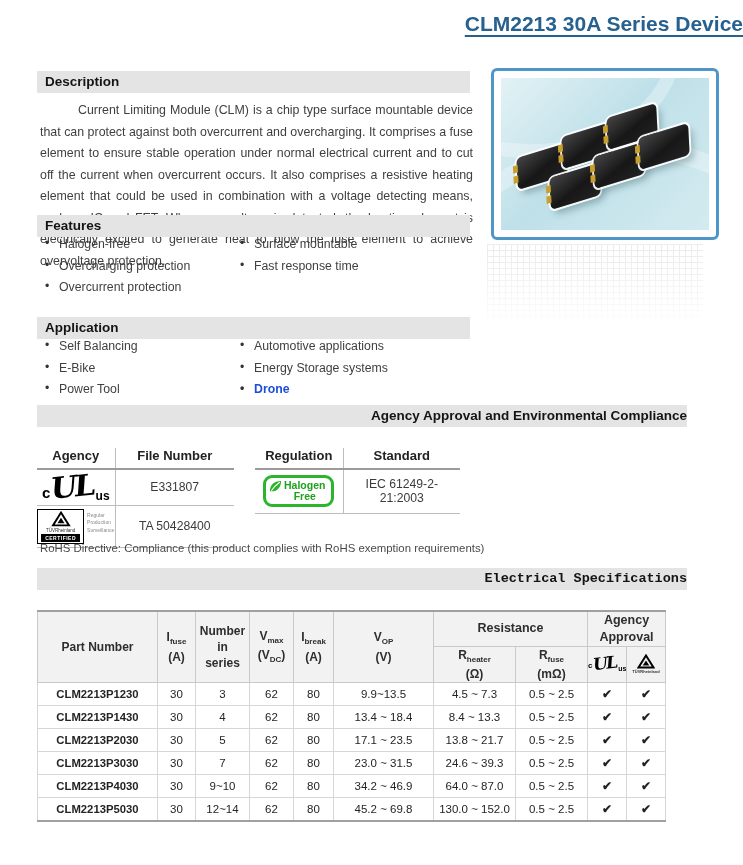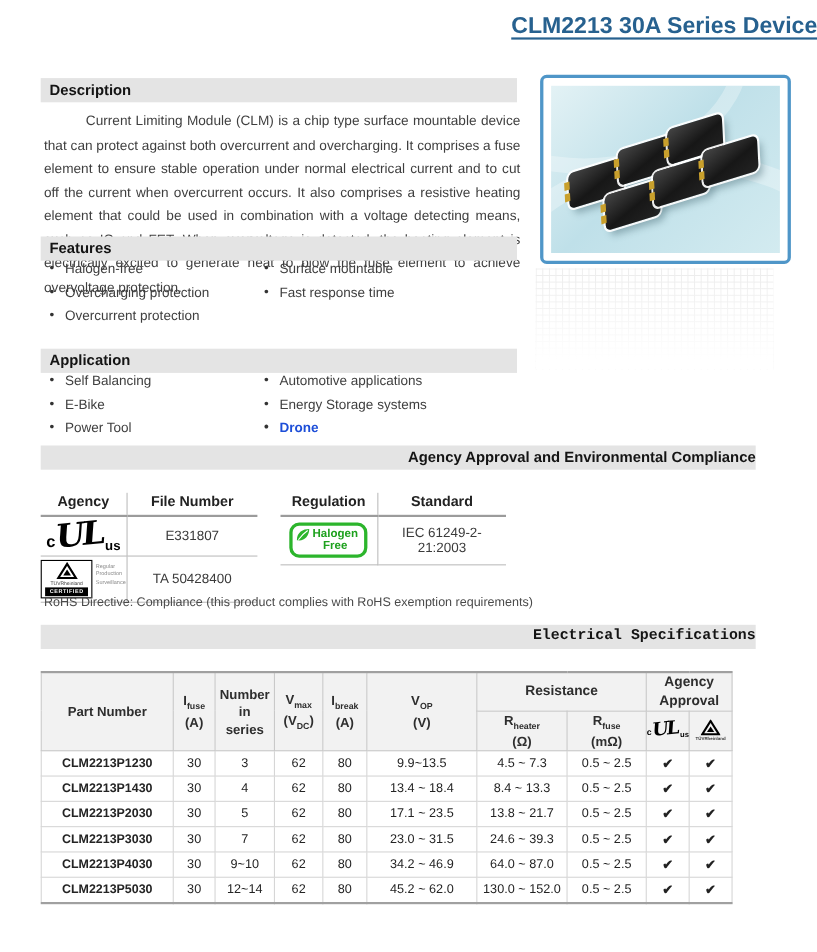--- a/index.html
+++ b/index.html
@@ -380,21 +380,21 @@
       <td>0.5 ~ 2.5</td>
       <td class="check">✔</td>
       <td class="check">✔</td>
     </tr>
     <tr>
       <td class="part">CLM2213P5030</td>
       <td>30</td>
       <td>12~14</td>
       <td>62</td>
       <td>80</td>
-      <td>45.2 ~ 62.0</td>
+      <td>45.2 ~ 69.8</td>
       <td>130.0 ~ 152.0</td>
       <td>0.5 ~ 2.5</td>
       <td class="check">✔</td>
       <td class="check">✔</td>
     </tr>
   </tbody>
     </table>
 
 </div>
 

